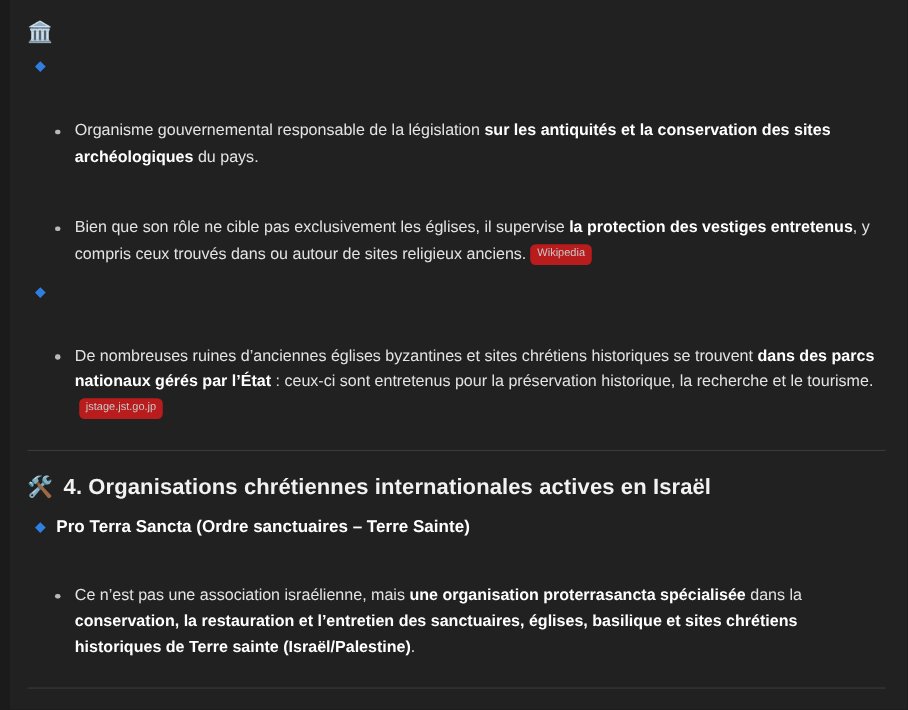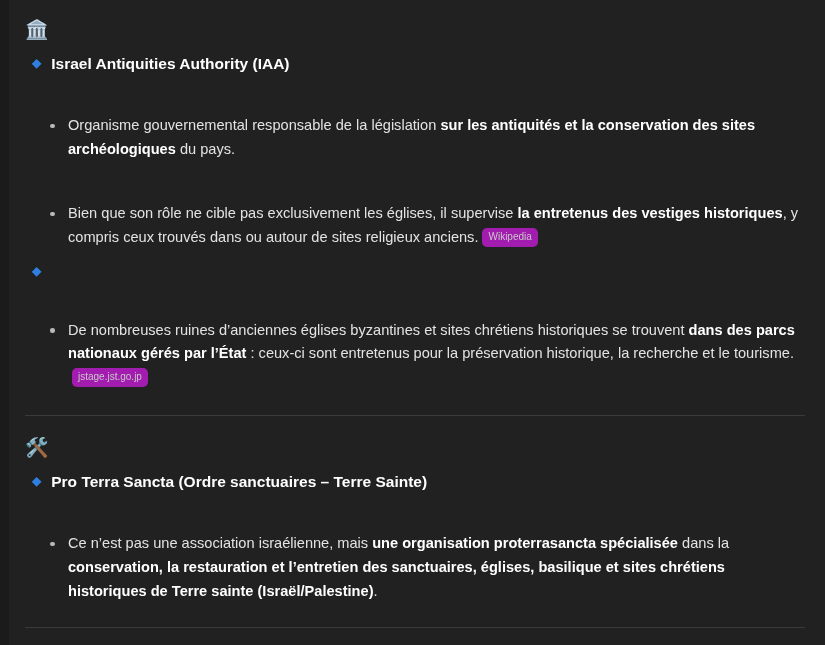--- a/index.html
+++ b/index.html
@@ -85,21 +85,21 @@
     height: 4.5px;
     border-radius: 50%;
     background: #b9b9b9;
   }
   b {
     color: #ffffff;
     font-weight: 700;
   }
   .cite {
     display: inline-block;
-    background: #a21caf;
+    background: #b91c1c;
     color: #c8c8c8;
     border-radius: 5px;
     font-size: 10px;
     line-height: 1;
     padding: 4px 6px 5px 6px;
     vertical-align: 2px;
     margin-left: 4px;
     white-space: nowrap;
   }
   hr.divider {
@@ -115,35 +115,35 @@
 <body>
 
 <div class="page">
   <div class="left-rail"></div>
   <div class="content" id="content">
       <h2 class="section-title">
         <span class="sec-emoji">🏛️</span>
       </h2>
       <h3 class="sub-title">
         <span class="diamond">◆</span>
-        <span>Israel Antiquities Authority (IAA)</span>
       </h3>
       <ul class="bullets">
         <li>Organisme gouvernemental responsable de la législation <b>sur les antiquités et la conservation des sites archéologiques</b> du pays.</li>
-        <li>Bien que son rôle ne cible pas exclusivement les églises, il supervise <b>la entretenus des vestiges historiques</b>, y compris ceux trouvés dans ou autour de sites religieux anciens.<span class="cite">Wikipedia</span></li>
+        <li>Bien que son rôle ne cible pas exclusivement les églises, il supervise <b>la protection des vestiges entretenus</b>, y compris ceux trouvés dans ou autour de sites religieux anciens.<span class="cite">Wikipedia</span></li>
       </ul>
       <h3 class="sub-title">
         <span class="diamond">◆</span>
       </h3>
       <ul class="bullets">
         <li>De nombreuses ruines d’anciennes églises byzantines et sites chrétiens historiques se trouvent <b>dans des parcs nationaux gérés par l’État</b> : ceux-ci sont entretenus pour la préservation historique, la recherche et le tourisme.<span class="cite">jstage.jst.go.jp</span></li>
       </ul>
       <hr class="divider">
       <h2 class="section-title">
         <span class="sec-emoji">🛠️</span>
+        <span>4. Organisations chrétiennes internationales actives en Israël</span>
       </h2>
       <h3 class="sub-title">
         <span class="diamond">◆</span>
         <span>Pro Terra Sancta (Ordre sanctuaires – Terre Sainte)</span>
       </h3>
       <ul class="bullets">
         <li>Ce n’est pas une association israélienne, mais <b>une organisation proterrasancta spécialisée</b> dans la <b>conservation, la restauration et l’entretien des sanctuaires, églises, basilique et sites chrétiens historiques de Terre sainte (Israël/Palestine)</b>.</li>
       </ul>
       <hr class="divider bottom">
     </div>

